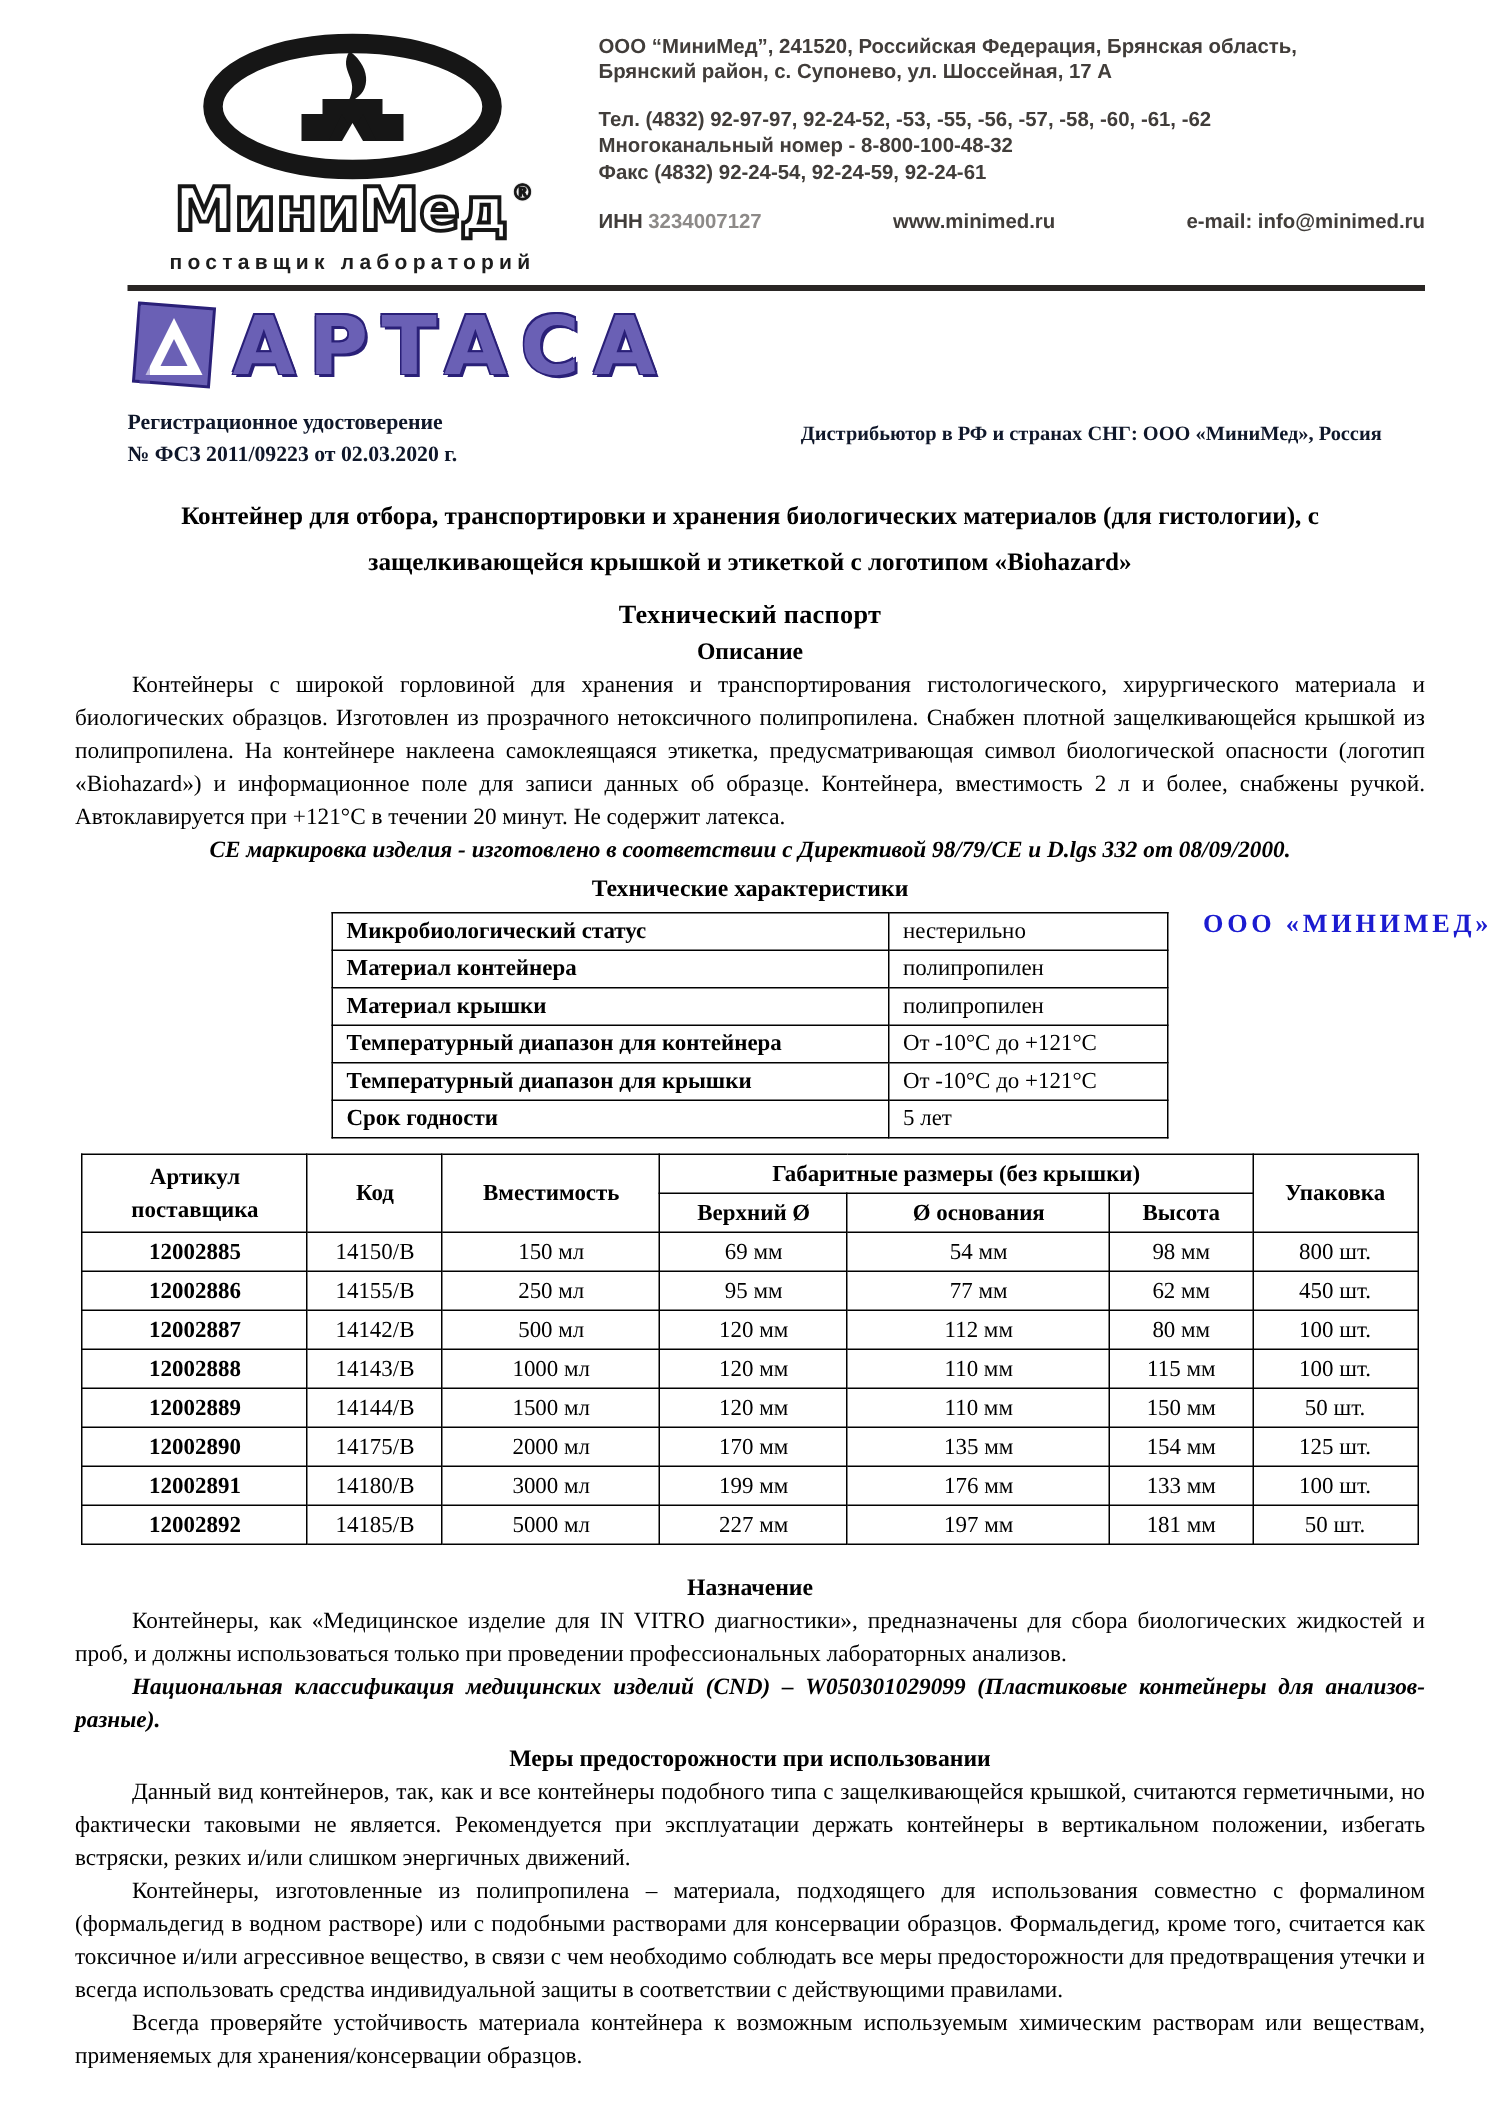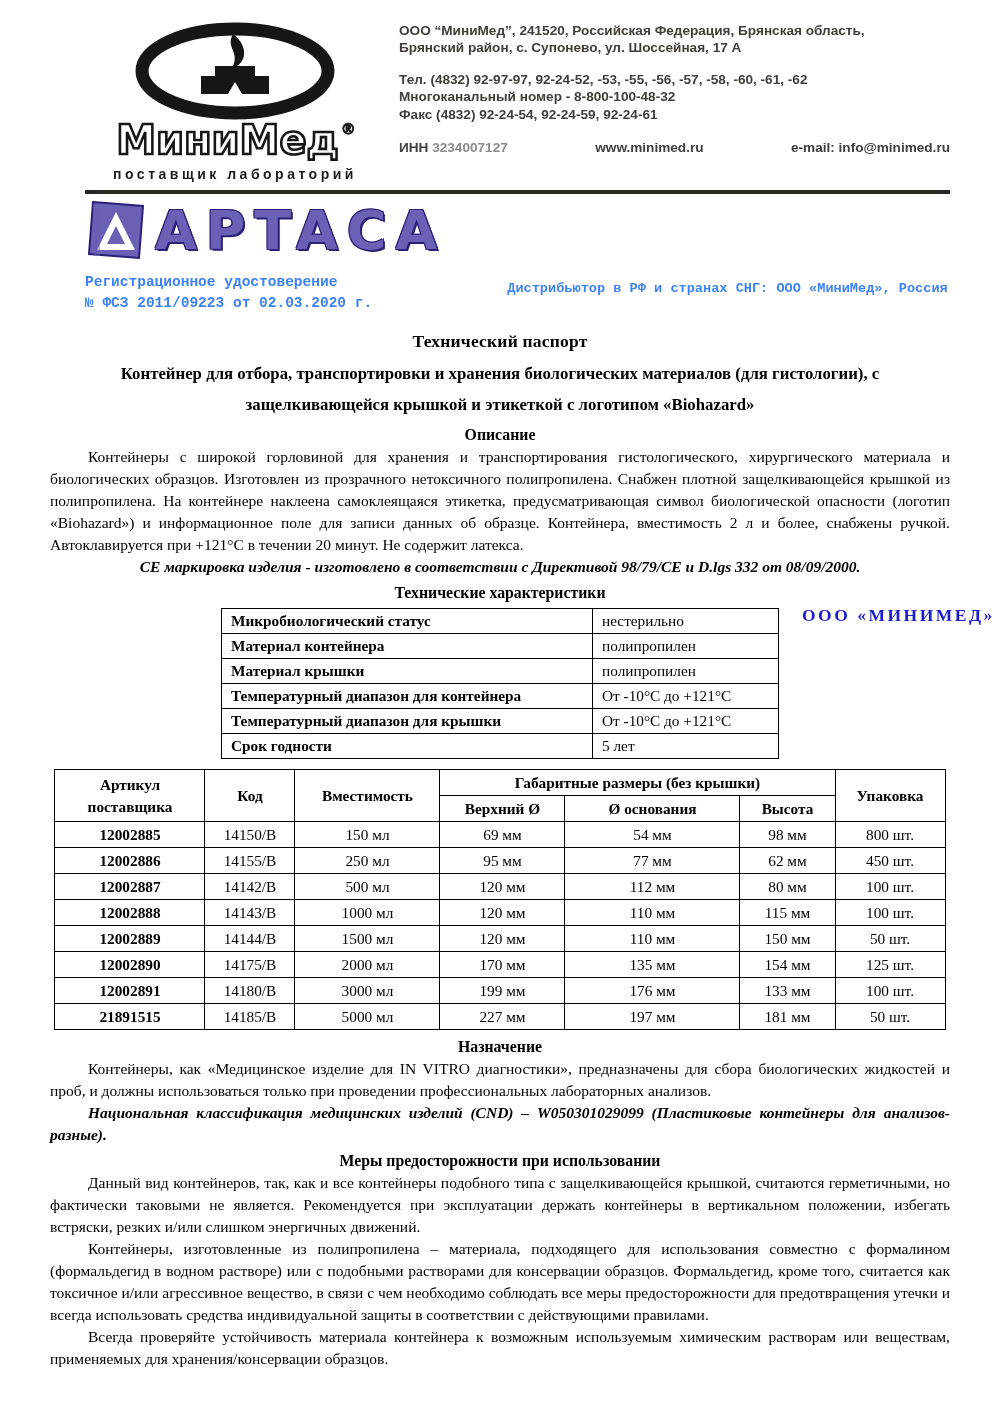--- a/index.html
+++ b/index.html
@@ -23,22 +23,22 @@
   .rule{height:4px;background:#2a2624;margin:8px 50px 0 85px;}
 
   
   .aptaca-row{display:flex;align-items:center;padding:6px 50px 0 85px;}
   .aptaca-logo{display:flex;align-items:center;width:450px;flex:none;}
   .aptaca-word{font-family:"DejaVu Sans","Liberation Sans",sans-serif;font-weight:900;font-size:54px;
                line-height:1;color:#6a60b5;letter-spacing:9px;margin-left:8px;
                text-shadow:2px 2px 0 #2a2078,-1px -1px 0 #2a2078,1px -1px 0 #2a2078,-1px 1px 0 #2a2078;}
   .producer-block{flex:1;text-align:center;font-family:"Liberation Sans","DejaVu Sans",sans-serif;
                   font-weight:700;font-size:13.3px;line-height:1.75;color:#262220;}
-  .reg-row{display:flex;padding:10px 50px 0 85px;font-family:Liberation Mono, monospace;
-           font-weight:700;color:#3b82f6;}
+  .reg-row{display:flex;padding:10px 50px 0 85px;font-family:Liberation Serif, serif;
+           font-weight:700;color:#0f172a;}
   .reg-cert{width:420px;flex:none;font-size:14.5px;line-height:1.45;}
   .distributor{flex:1;text-align:center;font-size:13.6px;padding-top:9px;}
 
   
   .doc{padding:8px 50px 0 50px;font-size:15.5px;line-height:22px;}
   .h-center{text-align:center;font-weight:700;margin:0;}
   .doc-title{font-size:17.5px;margin-top:8px;letter-spacing:.2px;}
   .doc-subtitle{font-size:16.8px;line-height:31px;margin-top:6px;}
   .sect-h{font-size:15.8px;margin-top:4px;}
   p.body-p{margin:0;text-align:justify;text-indent:38px;}
@@ -115,22 +115,22 @@
 
   <div class="reg-row">
     <div class="reg-cert">
       <div>Регистрационное удостоверение</div>
       <div>№ ФСЗ 2011/09223 от 02.03.2020 г.</div>
     </div>
     <div class="distributor">Дистрибьютор в РФ и странах СНГ: ООО «МиниМед», Россия</div>
   </div>
 
   <div class="doc">
+    <div class="h-center doc-subtitle">Контейнер для отбора, транспортировки и хранения биологических материалов (для гистологии), с защелкивающейся крышкой и этикеткой с логотипом «Biohazard»</div>
     <div class="h-center doc-title">Технический паспорт</div>
-    <div class="h-center doc-subtitle">Контейнер для отбора, транспортировки и хранения биологических материалов (для гистологии), с защелкивающейся крышкой и этикеткой с логотипом «Biohazard»</div>
 
     <div class="h-center sect-h">Описание</div>
     <p class="body-p">Контейнеры с широкой горловиной для хранения и транспортирования гистологического, хирургического материала и биологических образцов. Изготовлен из прозрачного нетоксичного полипропилена. Снабжен плотной защелкивающейся крышкой из полипропилена. На контейнере наклеена самоклеящаяся этикетка, предусматривающая символ биологической опасности (логотип «Biohazard») и информационное поле для записи данных об образце. Контейнера, вместимость 2 л и более, снабжены ручкой. Автоклавируется при +121°С в течении 20 минут. Не содержит латекса.</p>
     <p class="ce-line">СЕ маркировка изделия - изготовлено в соответствии с Директивой 98/79/СЕ и D.lgs 332 от 08/09/2000.</p>
 
     <div class="h-center sect-h">Технические характеристики</div>
     <table class="tech-table">
       <tbody>
           <tr>
             <td>Микробиологический статус</td>
@@ -241,32 +241,32 @@
           <tr>
             <td>12002891</td>
             <td>14180/B</td>
             <td>3000 мл</td>
             <td>199 мм</td>
             <td>176 мм</td>
             <td>133 мм</td>
             <td>100 шт.</td>
           </tr>
           <tr>
-            <td>21891515</td>
+            <td>12002892</td>
             <td>14185/B</td>
             <td>5000 мл</td>
             <td>227 мм</td>
             <td>197 мм</td>
             <td>181 мм</td>
             <td>50 шт.</td>
           </tr>
         </tbody>
     </table>
 
-    <div class="h-center sect-h" style="margin-top:6px">Назначение</div>
+    <div class="h-center sect-h" style="margin-top:18px">Назначение</div>
     <p class="body-p">Контейнеры, как «Медицинское изделие для IN VITRO диагностики», предназначены для сбора биологических жидкостей и проб, и должны использоваться только при проведении профессиональных лабораторных анализов.</p>
     <p class="body-p italic-p">Национальная классификация медицинских изделий (CND) – W050301029099 (Пластиковые контейнеры для анализов- разные).</p>
 
     <div class="h-center sect-h">Меры предосторожности при использовании</div>
     <p class="body-p">Данный вид контейнеров, так, как и все контейнеры подобного типа с защелкивающейся крышкой, считаются герметичными, но фактически таковыми не является. Рекомендуется при эксплуатации держать контейнеры в вертикальном положении, избегать встряски, резких и/или слишком энергичных движений.</p>
     <p class="body-p">Контейнеры, изготовленные из полипропилена – материала, подходящего для использования совместно с формалином (формальдегид в водном растворе) или с подобными растворами для консервации образцов. Формальдегид, кроме того, считается как токсичное и/или агрессивное вещество, в связи с чем необходимо соблюдать все меры предосторожности для предотвращения утечки и всегда использовать средства индивидуальной защиты в соответствии с действующими правилами.</p>
     <p class="body-p">Всегда проверяйте устойчивость материала контейнера к возможным используемым химическим растворам или веществам, применяемых для хранения/консервации образцов.</p>
 
   </div>
 

